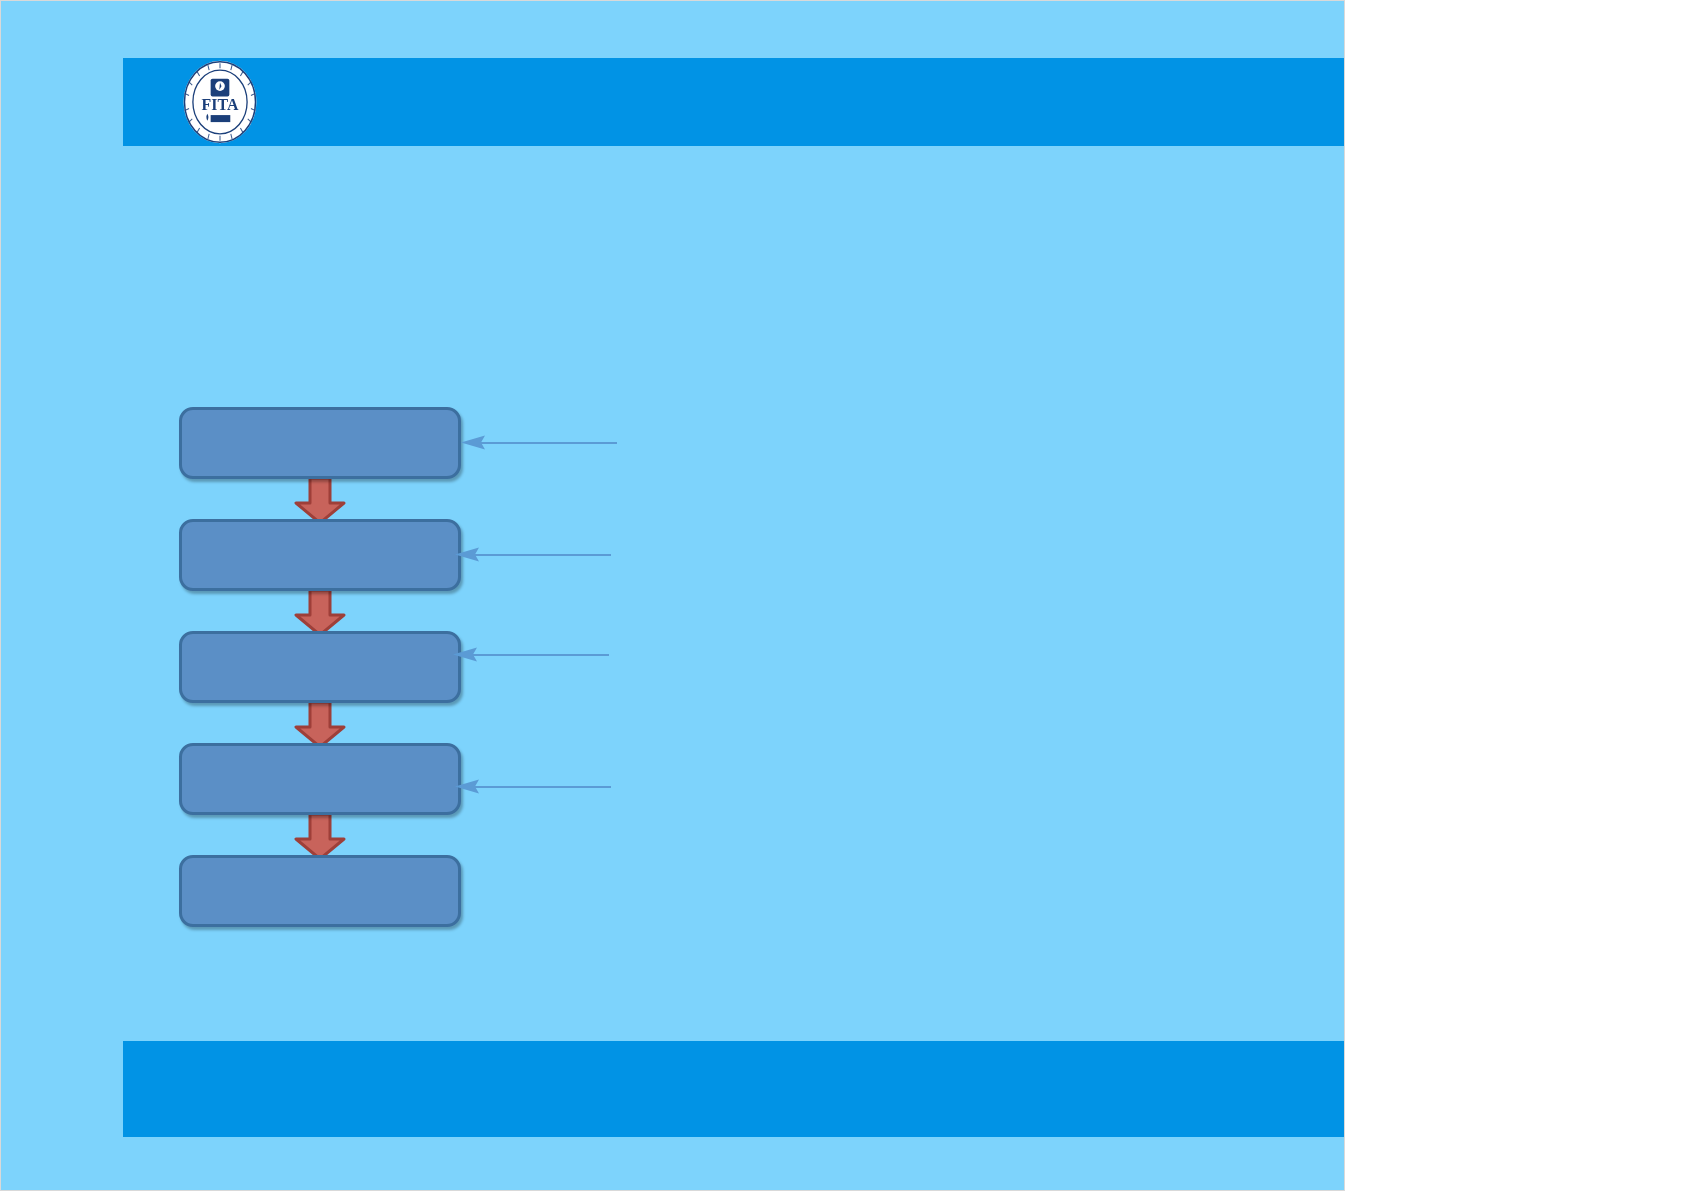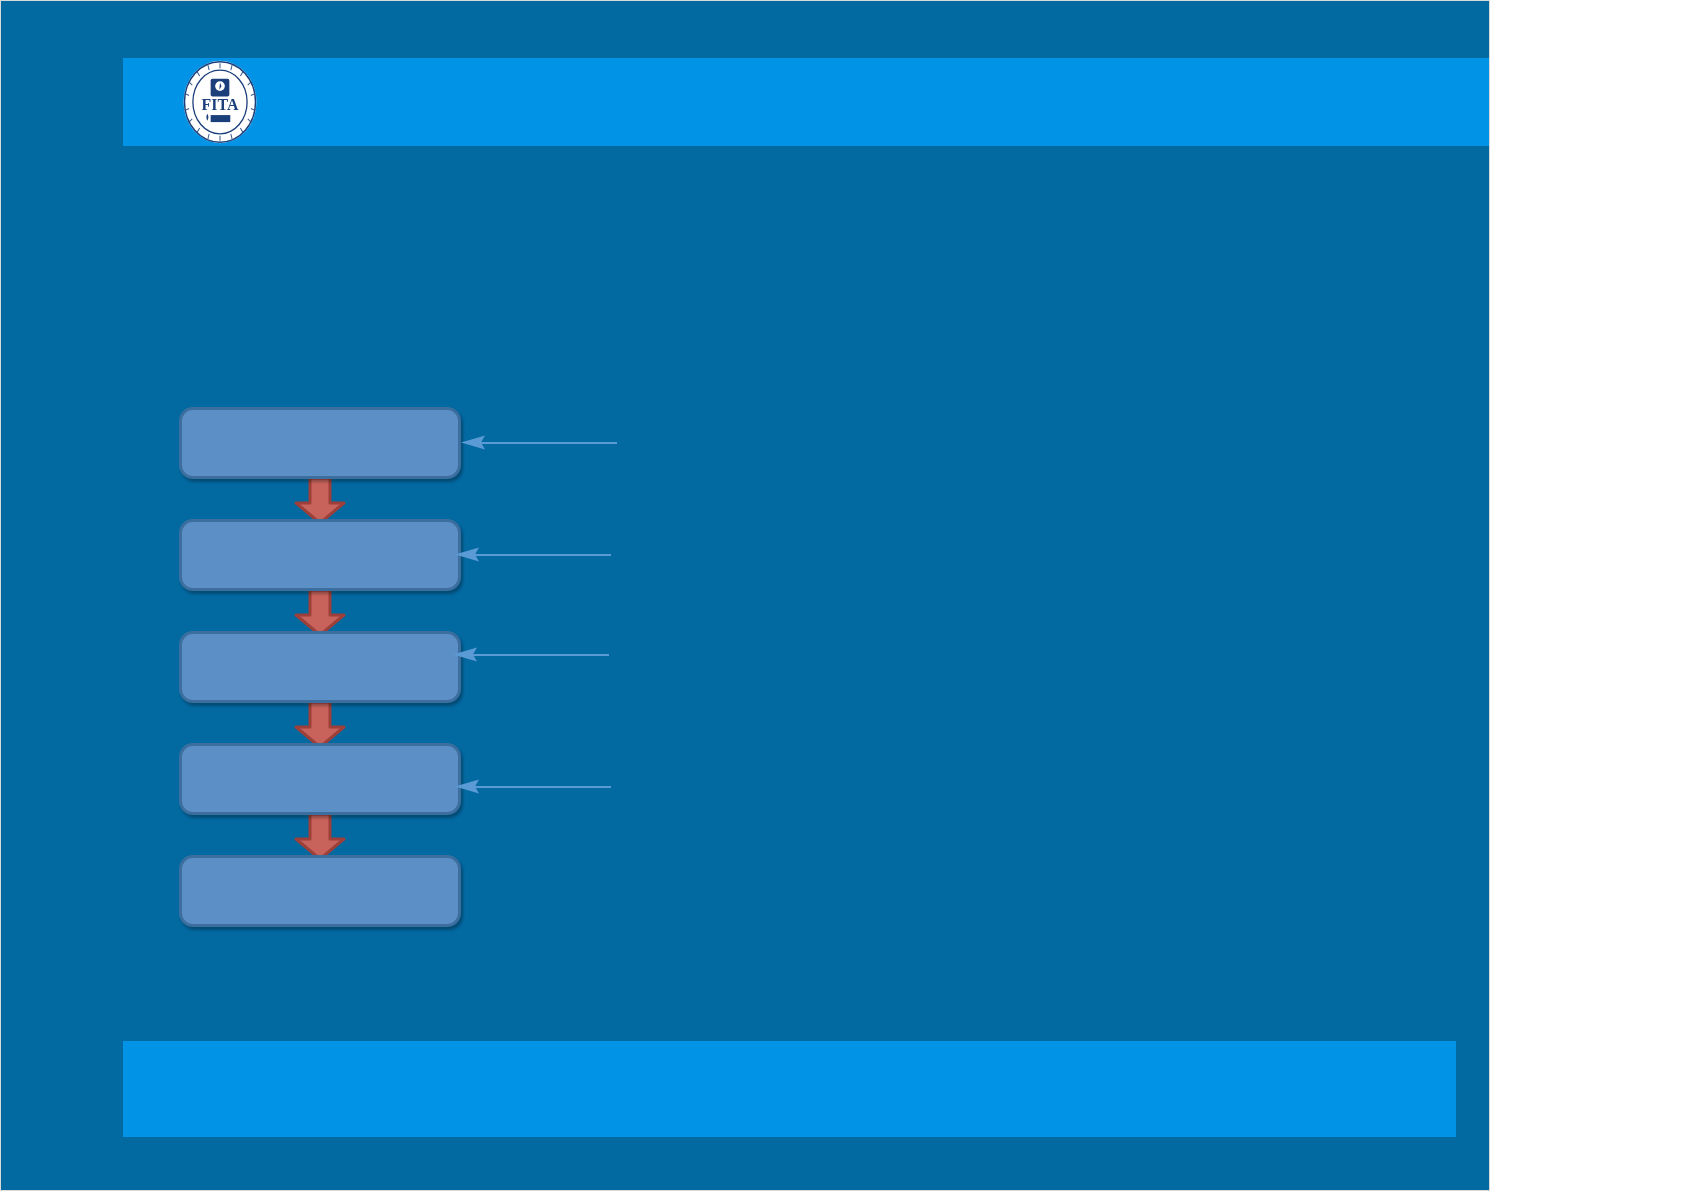--- a/index.html
+++ b/index.html
@@ -6,23 +6,23 @@
     margin: 0;
     padding: 0;
     background: #ffffff;
   }
   body {
     font-family: "Liberation Sans", sans-serif;
   }
 
   #slide {
     position: relative;
-    width: 1490px;
+    width: 1345px;
     height: 1191px;
-    background: #0369a1;
+    background: #7dd3fc;
     overflow: hidden;
     box-sizing: border-box;
     border: 1px solid #d9d9d9;
   }
 
   
   .banner {
     position: absolute;
     background: #0193e5;
   }

